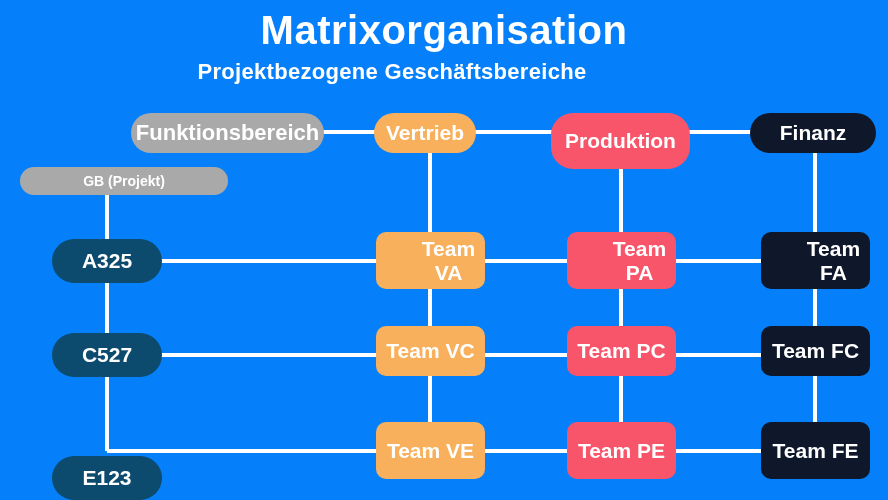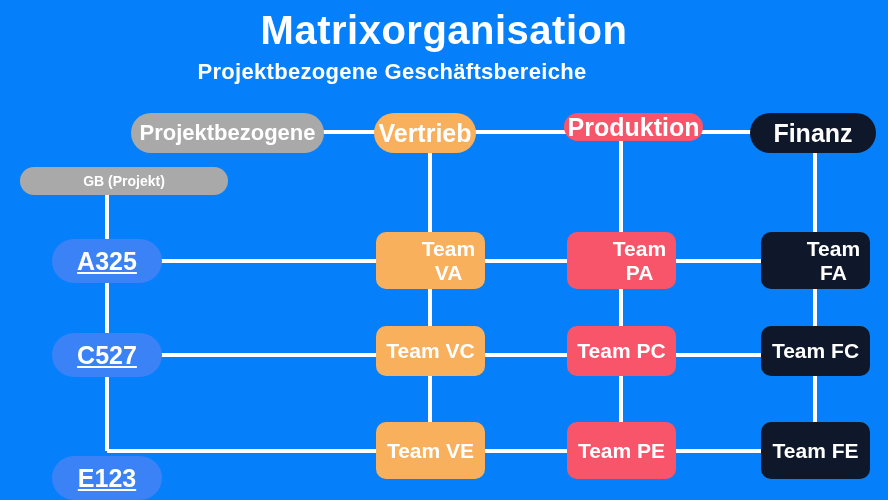--- a/index.html
+++ b/index.html
@@ -55,32 +55,32 @@
   .node {
     position: absolute;
     z-index: 2;
     display: flex;
     align-items: center;
     justify-content: center;
     color: #ffffff;
     font-weight: 700;
     text-align: center;
   }
-  .pill { border-radius: 22px; font-size: 25px; }
+  .pill { border-radius: 22px; font-size: 21px; }
   .box  { border-radius: 10px; font-size: 21px; }
 
   .c-gray   { background: #a9a9a9; }
   .c-orange { background: #f8b05c; }
   .c-red    { background: #f8556a; }
   .c-green  { background: #0f172a; }
-  .c-purple { background: #3b82f6; text-decoration: underline; }
+  .c-purple { background: #0c4a6e; }
 
   .n-funktionsbereich { left: 131px; top: 113px; width: 193px; height: 40px; font-size: 22px; }
   .n-vertrieb         { left: 374px; top: 113px; width: 102px; height: 40px; }
-  .n-produktion       { left: 564px; top: 113px; width: 139px; height: 28px; }
+  .n-produktion       { left: 551px; top: 113px; width: 139px; height: 56px; }
   .n-finanz           { left: 750px; top: 113px; width: 126px; height: 40px; }
   .n-gb-projekt       { left: 20px;   top: 167px; width: 208px; height: 28px; font-size: 14px; }
 
   .n-a325 { left: 52px; top: 239px; width: 110px; height: 44px; }
   .n-c527 { left: 52px; top: 333px; width: 110px; height: 44px; }
   .n-e123 { left: 52px; top: 428px; width: 110px; height: 44px; margin-top: 28px; }
 
   .col-v { left: 376px; width: 109px; }
   .col-p { left: 567px; width: 109px; }
   .col-f { left: 761px; width: 109px; }
@@ -99,21 +99,21 @@
   <div class="line h-line line-top"></div>
   <div class="line h-line line-row-a"></div>
   <div class="line h-line line-row-c"></div>
   <div class="line h-line line-row-e"></div>
   <div class="line v-line line-col-proj"></div>
   <div class="line v-line line-col-v"></div>
   <div class="line v-line line-col-p"></div>
   <div class="line v-line line-col-f"></div>
 
   <div class="node pill c-gray n-funktionsbereich">
-    <span>Projektbezogene</span>
+    <span>Funktionsbereich</span>
   </div>
   <div class="node pill c-orange n-vertrieb">
     <span>Vertrieb</span>
   </div>
   <div class="node pill c-red n-produktion">
     <span>Produktion</span>
   </div>
   <div class="node pill c-green n-finanz">
     <span>Finanz</span>
   </div>

